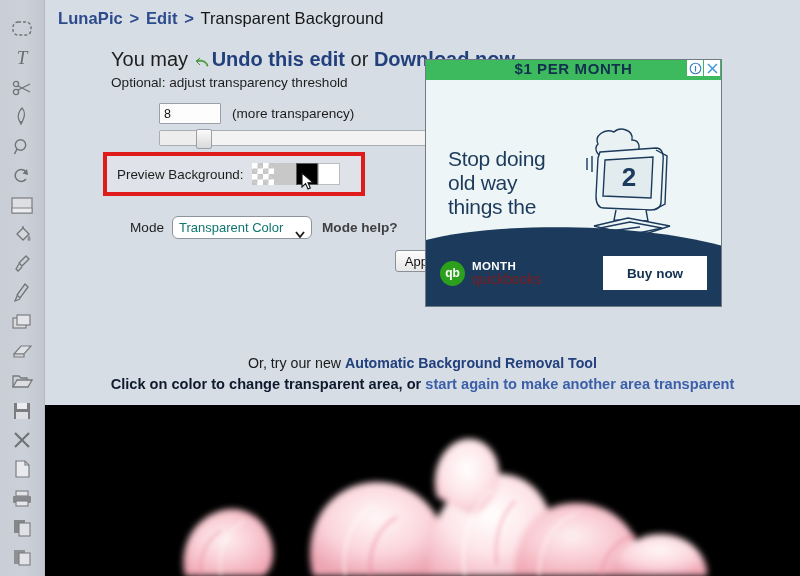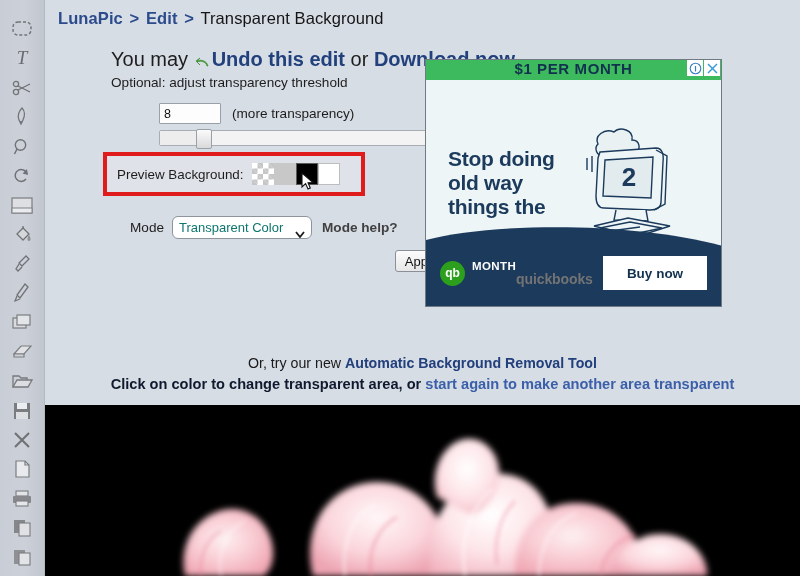--- a/index.html
+++ b/index.html
@@ -224,41 +224,41 @@
   }
   .ad-ctl {
     width: 16px; height: 16px;
     background: #ffffff;
     display: flex; align-items: center; justify-content: center;
     cursor: pointer;
   }
   #ad-body { position: absolute; left: 0; top: 32px; right: 0; bottom: 0; background: #eef5f6; }
   #ad-headline {
     position: absolute; left: 22px; top: 55px;
-    font-size: 21px; font-weight: bold; line-height: 24px;
+    font-size: 21px; font-weight: normal; line-height: 24px;
     color: #1b3a5c; letter-spacing: -.3px;
   }
   #ad-illu { position: absolute; left: 148px; top: 30px; }
   #ad-wave {
     position: absolute; left: 0; right: 0; bottom: 0; height: 80px;
   }
   #ad-footer {
     position: absolute; left: 0; right: 0; bottom: 0; height: 66px;
     display: flex; align-items: center; padding: 0 14px;
   }
   #qb-logo {
     width: 25px; height: 25px; border-radius: 50%;
     background: #2ca01c;
     display: flex; align-items: center; justify-content: center;
     color: #fff; font-weight: bold; font-size: 12px;
     font-family: "Liberation Sans", sans-serif;
   }
   #qb-text { margin-left: 7px; line-height: 13px; }
   #qb-intuit { color: #ffffff; font-size: 11.5px; font-weight: bold; letter-spacing: .4px; }
-  #qb-quickbooks { color: #737373; font-size: 14px; font-weight: bold; letter-spacing: -.1px; margin-left: 44px; }
+  #qb-quickbooks { color: #7f1d1d; font-size: 14px; font-weight: normal; letter-spacing: -.1px; }
   #buy-now {
     margin-left: auto;
     width: 104px; height: 34px;
     background: #ffffff;
     display: flex; align-items: center; justify-content: center;
     color: #12314f; font-size: 13.5px; font-weight: bold;
     cursor: pointer;
   }
 
   

